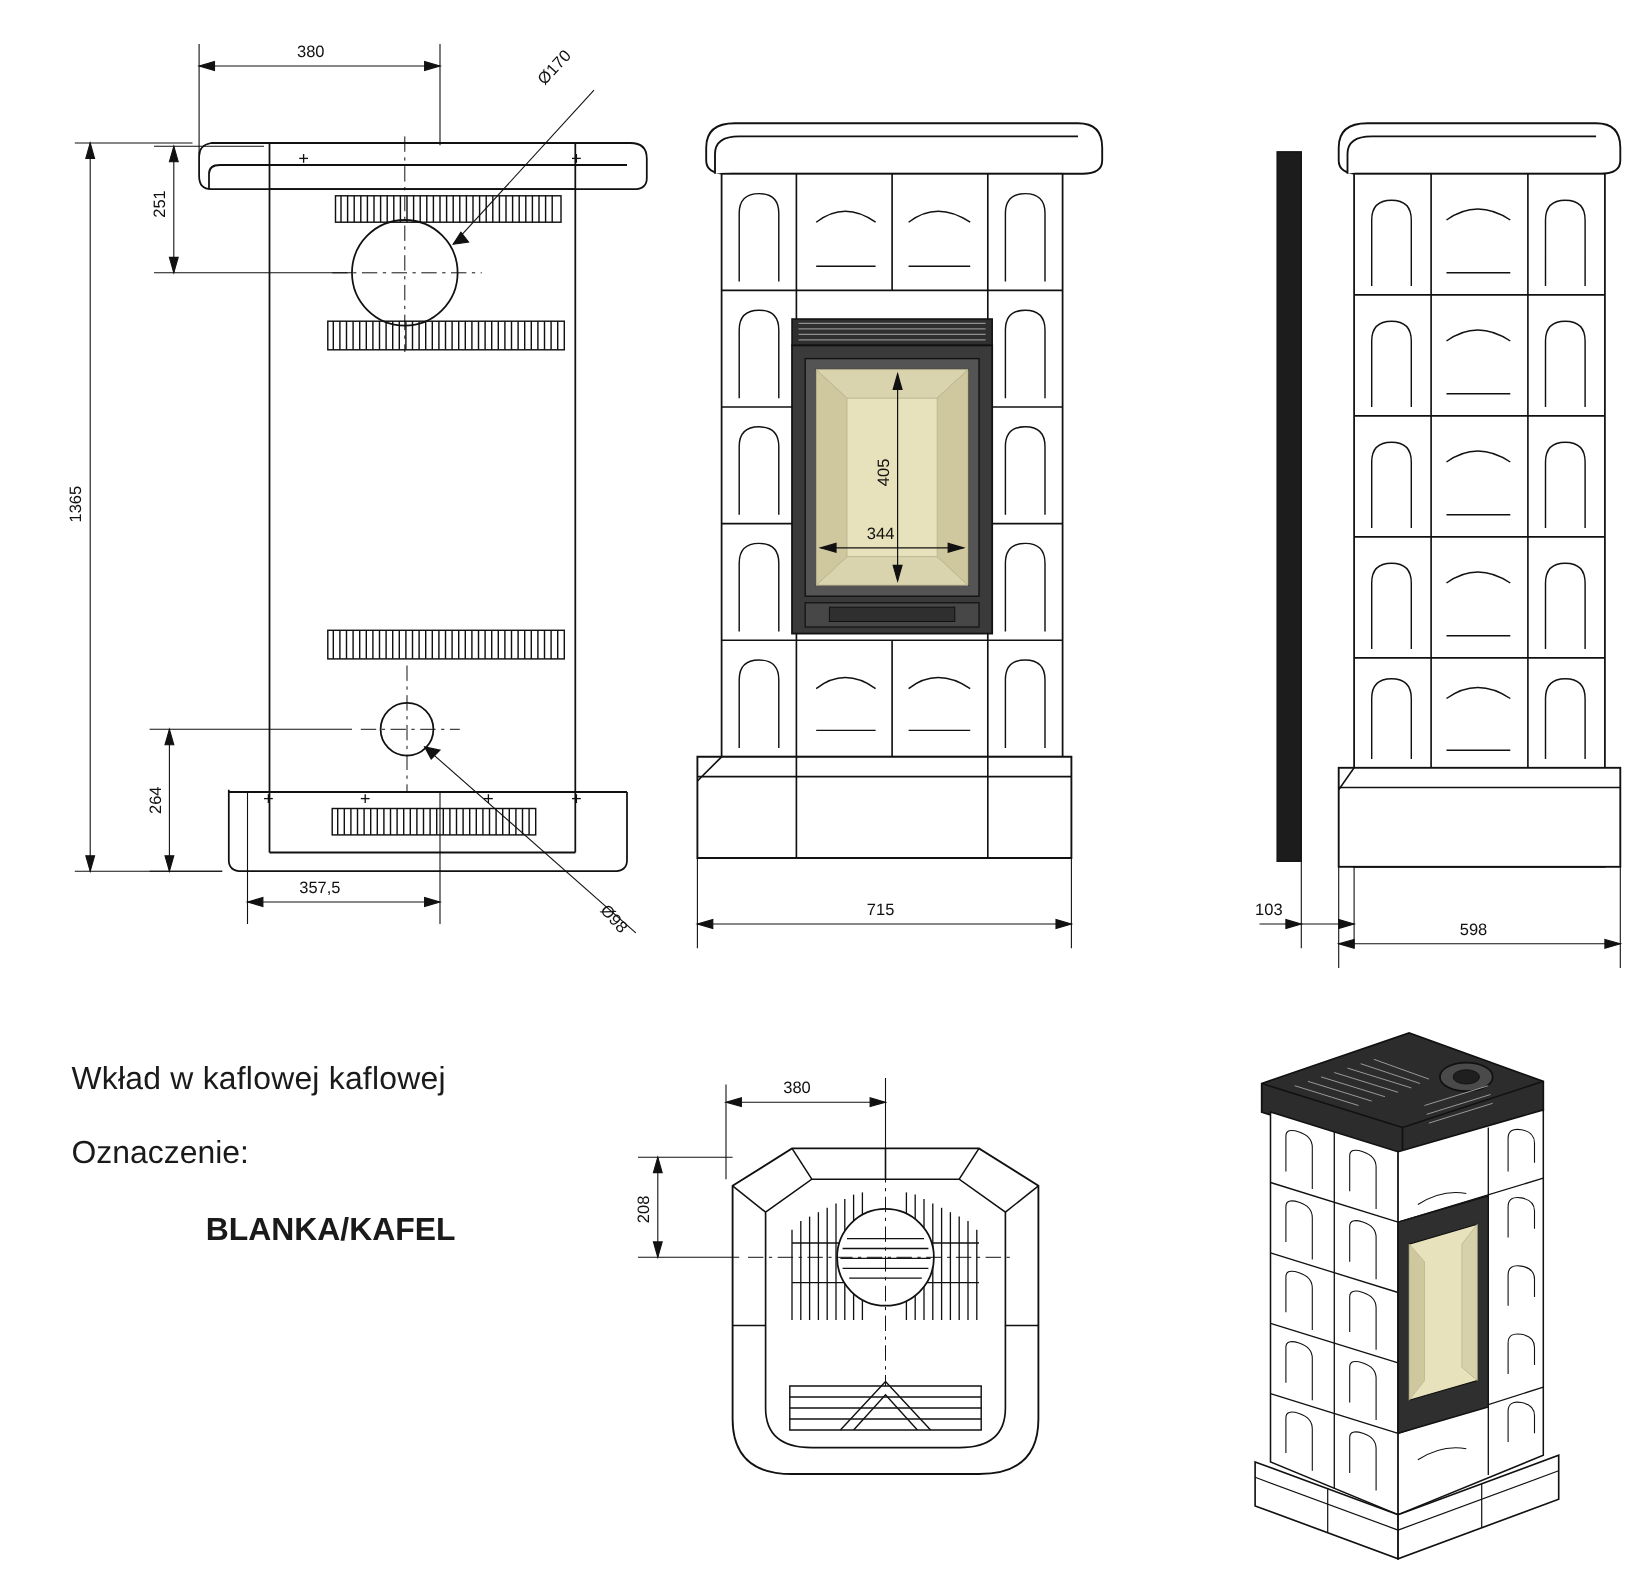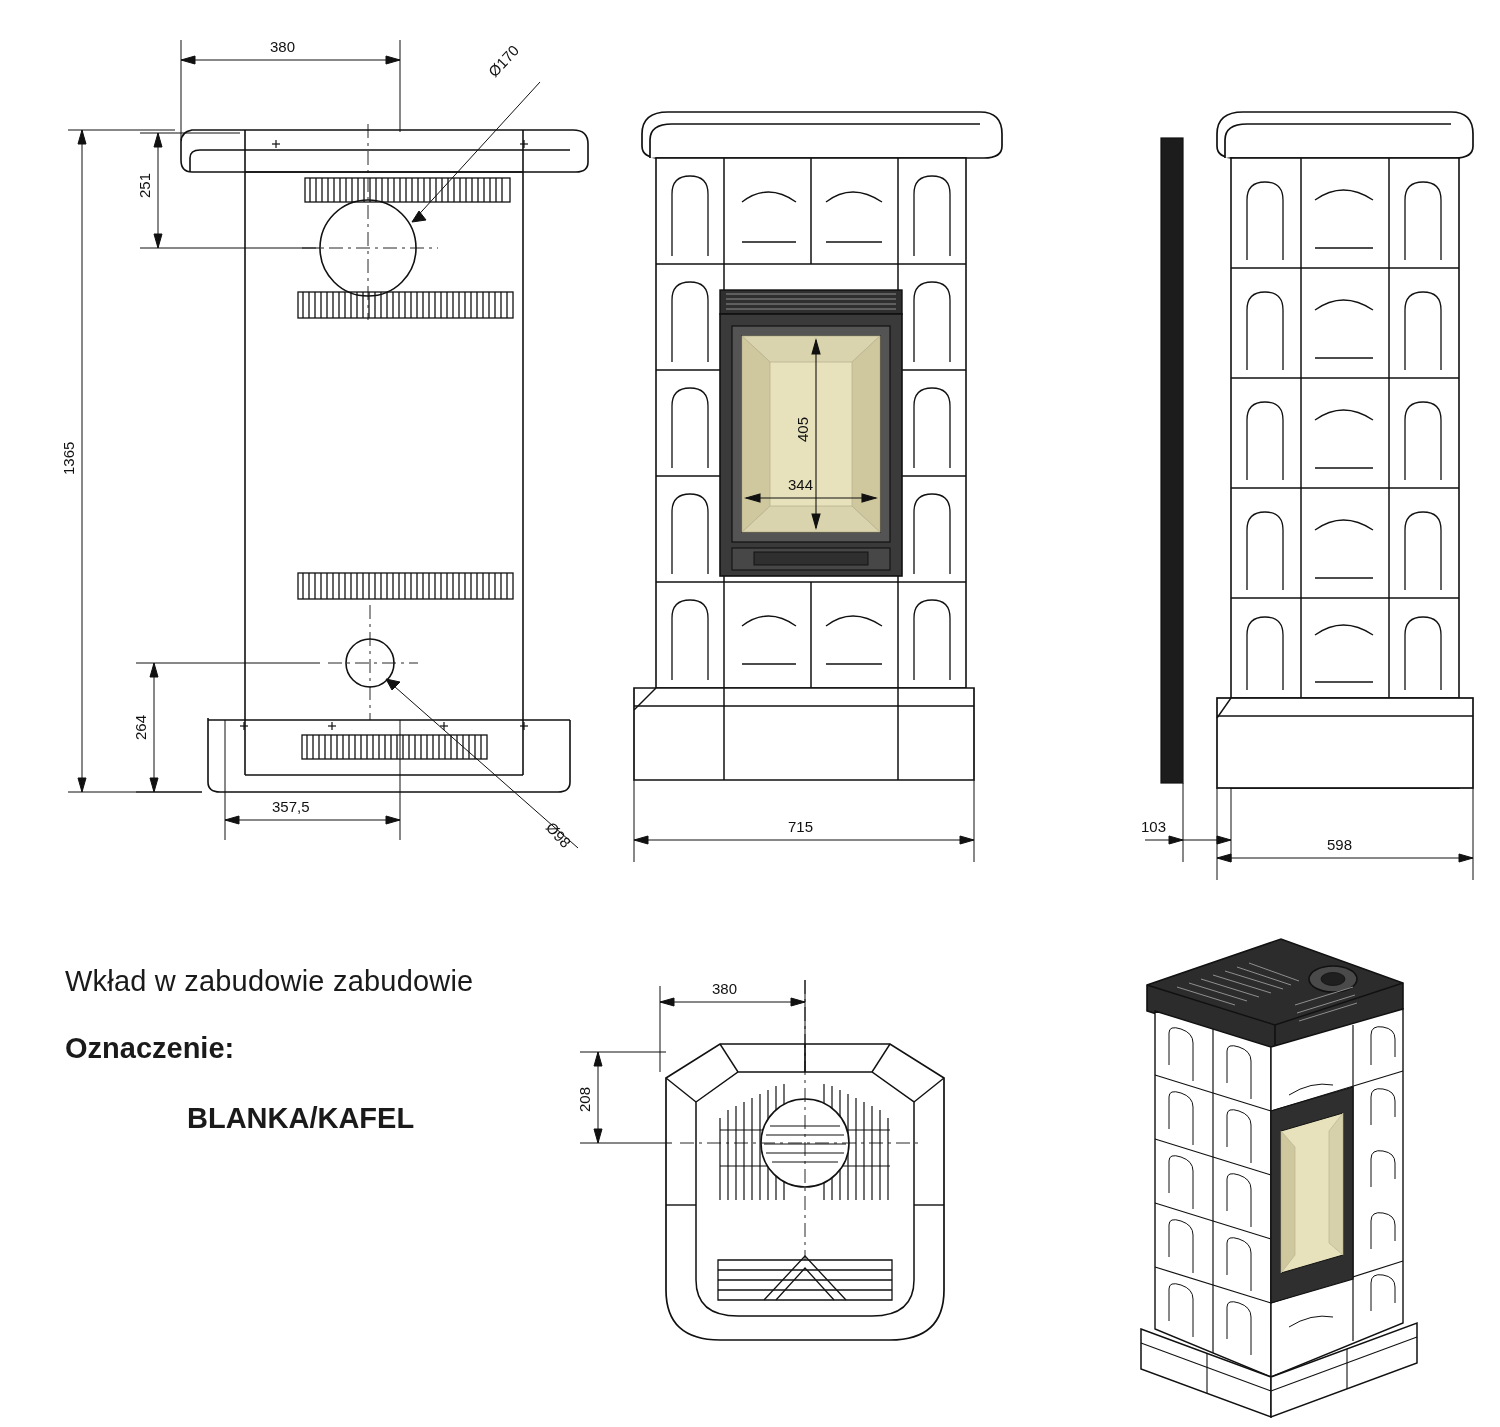--- a/index.html
+++ b/index.html
@@ -5,21 +5,21 @@
   html,body{margin:0;padding:0;background:#ffffff;}
   body{width:1500px;height:1427px;position:relative;font-family:"Liberation Sans",sans-serif;color:#1a1a1a;overflow:hidden;}
   .sheet{position:absolute;left:0;top:0;width:1500px;height:1427px;border-radius:25px;}
   .abs{position:absolute;}
   svg{display:block;}
   .dimtxt{font-family:"Liberation Sans",sans-serif;font-size:15px;fill:#111;}
   .txtblock{position:absolute;left:65px;top:965px;width:520px;}
   .txtblock .line{margin-bottom:34px;}
   .t1{font-size:29px;font-weight:400;letter-spacing:.2px;}
   .t2{font-size:27px;font-weight:700;margin-left:130px;}
-  .t3{font-size:29px;font-weight:700;}
+  .t3{font-size:29px;font-weight:400;}
   .t4{font-size:29px;font-weight:700;margin-left:122px;margin-top:37px;}
 </style>
 </head>
 <body>
 
 <div class="sheet">
 
   <div class="abs" style="left:40px;top:20px;">
   <svg width="600" height="870" viewBox="0 0 600 870">
     <g fill="none" stroke="#111" stroke-width="1.6">
@@ -444,21 +444,21 @@
       <line x1="368" y1="698" x2="368" y2="790"></line>
       <line x1="112" y1="768" x2="368" y2="768"></line>
       <path d="M112 768 L126 764 L126 772 Z" fill="#111"></path>
       <path d="M368 768 L354 764 L354 772 Z" fill="#111"></path>
     </g>
     <text class="dimtxt" x="222" y="760">598</text>
   </svg>
   </div>
 
   <div class="txtblock">
-    <div class="line t1">Wkład w zabudowie zabudowie</div>
+    <div class="line t1">Wkład w kaflowej kaflowej</div>
     <div class="line t3">Oznaczenie:</div>
     <div class="line t4">BLANKA/KAFEL</div>
   </div>
 
   <div class="abs" style="left:560px;top:960px;">
   <svg width="480" height="460" viewBox="0 0 480 460">
 
     <g fill="#fff" stroke="#111" stroke-width="1.7">
       <path d="M106 118 L160 84 L330 84 L384 118 L384 330 Q384 380 330 380 L160 380 Q106 380 106 330 Z"></path>
     </g>

